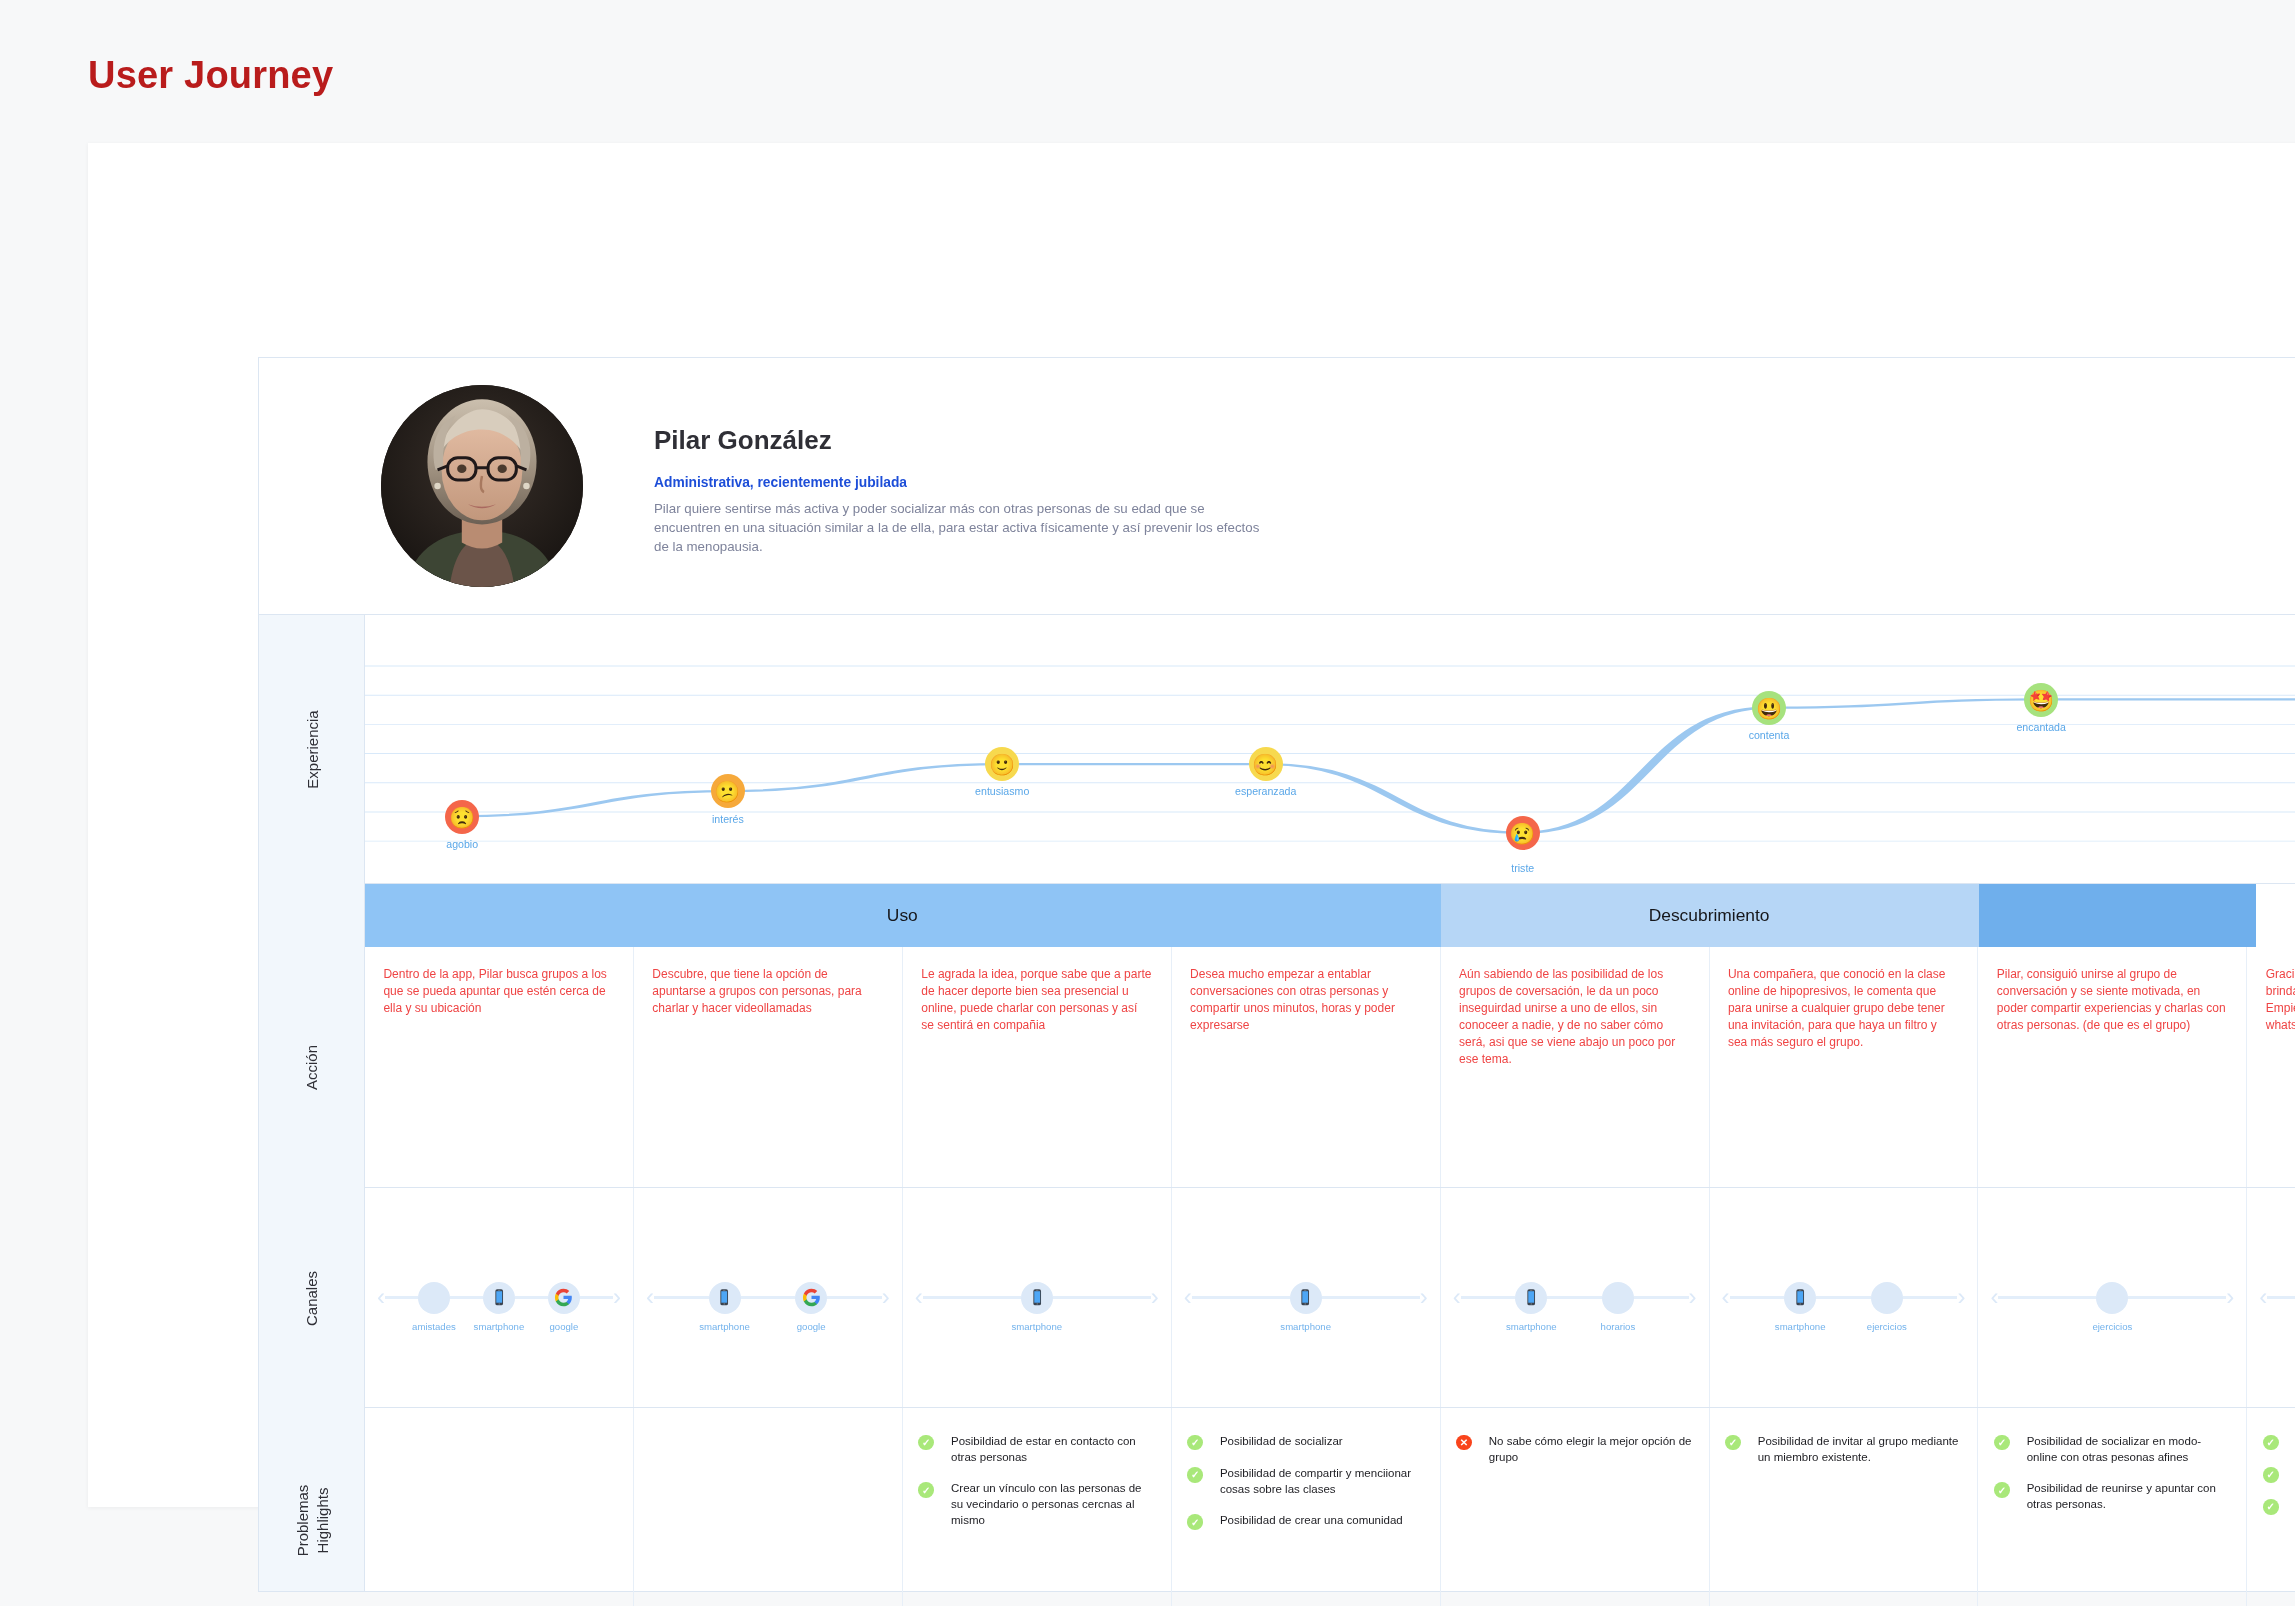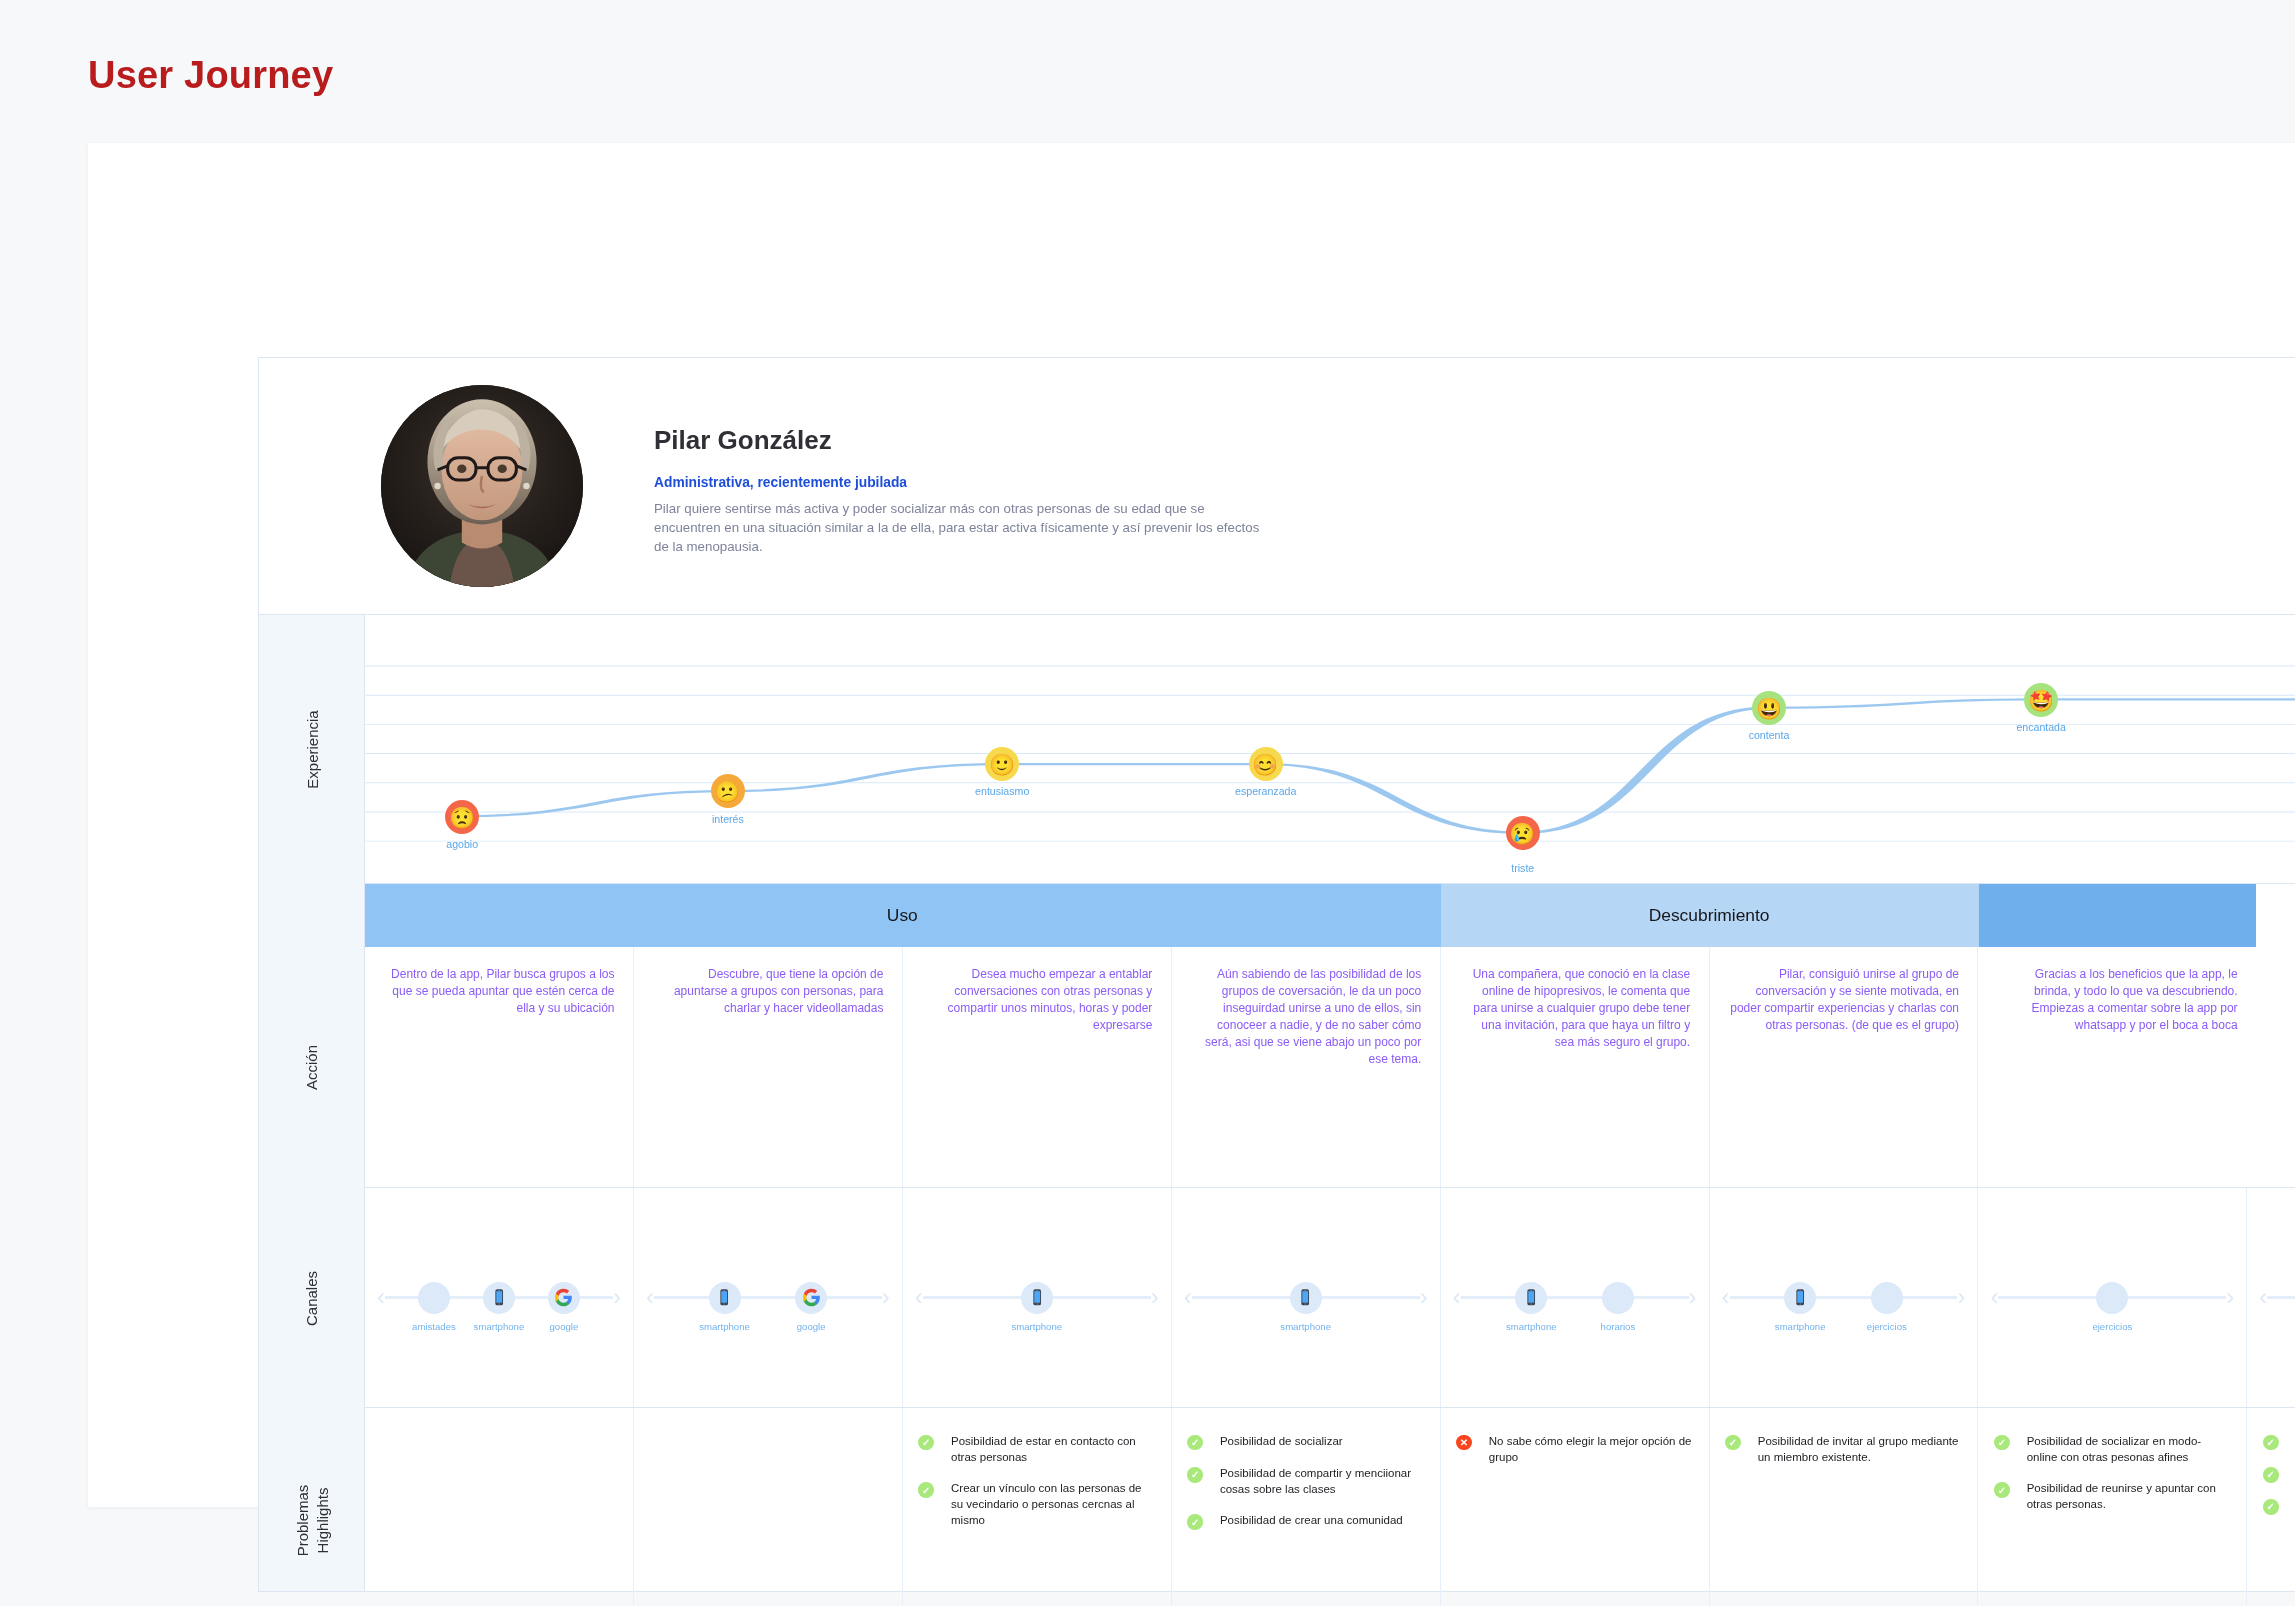--- a/index.html
+++ b/index.html
@@ -130,23 +130,22 @@
     border-right: 0.9px solid rgba(255,255,255,0.0);
   }
 
   
   .row { display: flex; border-bottom: 0.9px solid #DCE6F2; }
   .cell { border-right: 0.9px solid #E7EFF8; position: relative; }
   .cell:last-child { border-right: none; }
 
   .row-accion { height: 241px; }
   .accion-text {
-    font-size: 12px; line-height: 1.42; color: #8b5cf6;
+    font-size: 12px; line-height: 1.42; color: #ef4444;
     padding: 19px 18.4px 0 18.4px;
-    text-align: right;
   }
 
   .row-canales { height: 220px; }
   .chan-wrap {
     position: absolute; inset: 0;
     display: flex; align-items: center; justify-content: center;
   }
   .chan-track {
     display: flex; align-items: center; justify-content: center;
     width: 100%; padding: 0 12px;
@@ -306,20 +305,23 @@
         </div>
 
       <div class="row row-accion" id="row-accion">
           <div class="cell" style="width: 12.45%;">
             <div class="accion-text">Dentro de la app, Pilar busca grupos a los que se pueda apuntar que estén cerca de ella y su ubicación</div>
           </div>
           <div class="cell" style="width: 12.45%;">
             <div class="accion-text">Descubre, que tiene la opción de apuntarse a grupos con personas, para charlar y hacer videollamadas</div>
           </div>
           <div class="cell" style="width: 12.45%;">
+            <div class="accion-text">Le agrada la idea, porque sabe que a parte de hacer deporte bien sea presencial u online, puede charlar con personas y así se sentirá en compañia</div>
+          </div>
+          <div class="cell" style="width: 12.45%;">
             <div class="accion-text">Desea mucho empezar a entablar conversaciones con otras personas y compartir unos minutos, horas y poder expresarse</div>
           </div>
           <div class="cell" style="width: 12.45%;">
             <div class="accion-text">Aún sabiendo de las posibilidad de los grupos de coversación, le da un poco inseguirdad unirse a uno de ellos, sin conoceer a nadie, y de no saber cómo será, asi que se viene abajo un poco por ese tema.</div>
           </div>
           <div class="cell" style="width: 12.45%;">
             <div class="accion-text">Una compañera, que conoció en la clase online de hipopresivos, le comenta que para unirse a cualquier grupo debe tener una invitación, para que haya un filtro y sea más seguro el grupo.</div>
           </div>
           <div class="cell" style="width: 12.45%;">
             <div class="accion-text">Pilar, consiguió unirse al grupo de conversación y se siente motivada, en poder compartir experiencias y charlas con otras personas. (de que es el grupo)</div>

